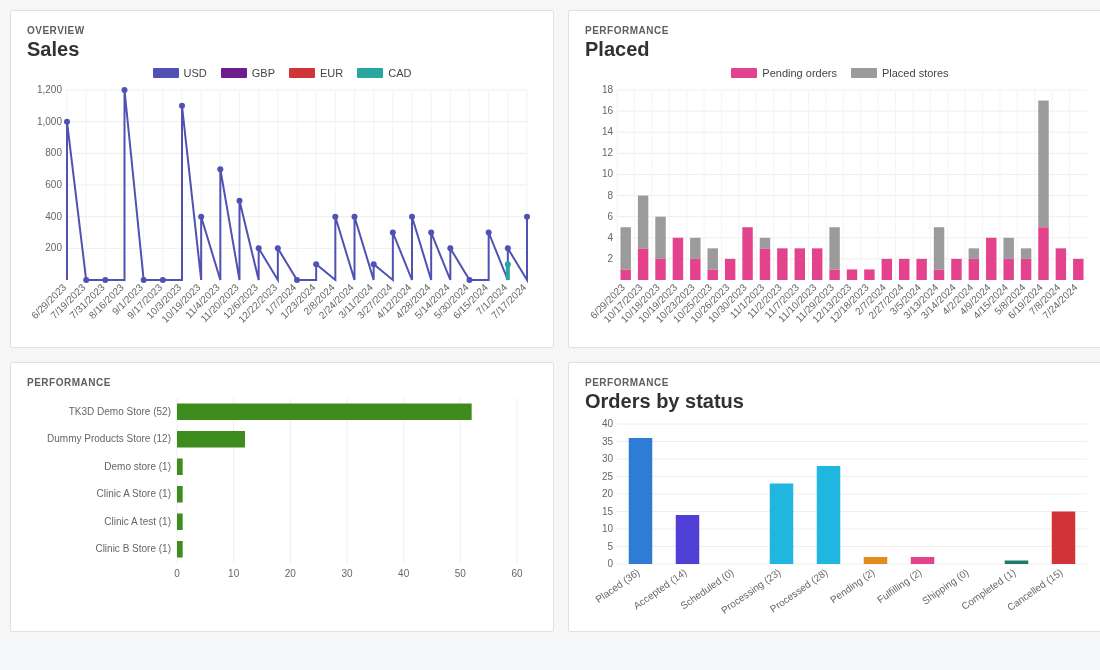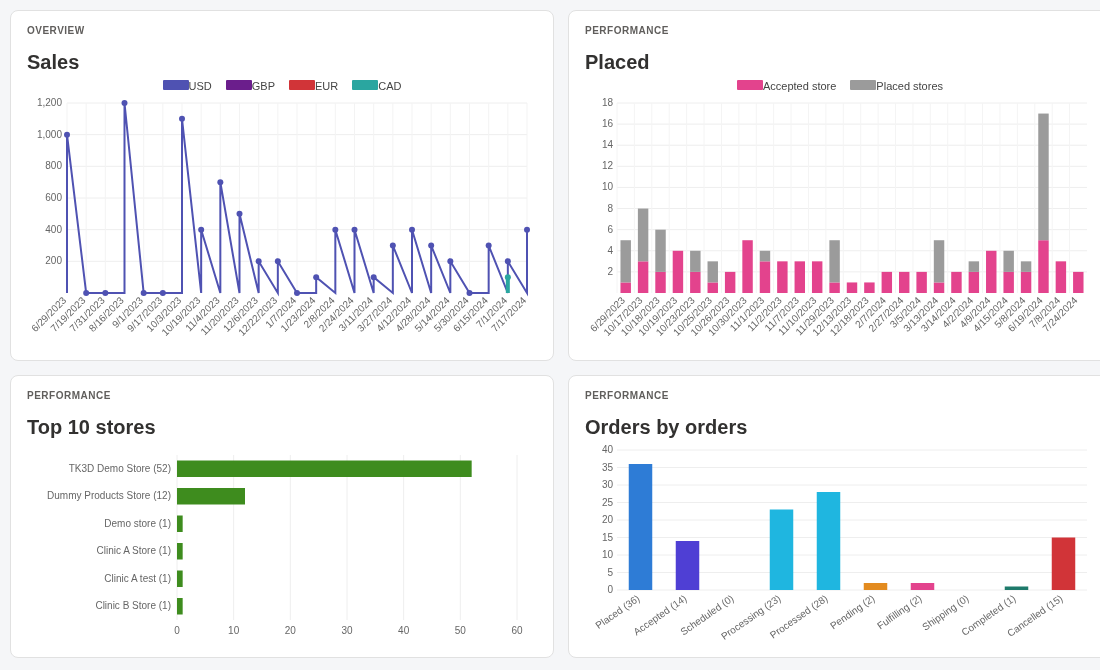--- a/index.html
+++ b/index.html
@@ -1,23 +1,23 @@
 <!DOCTYPE html>
 <html><head>
 <meta charset="utf-8">
 <style>
   * { box-sizing: border-box; margin: 0; padding: 0; }
   body { font-family: 'Segoe UI', Arial, sans-serif; background: #f5f6f8; padding: 10px; color: #323130; }
   .grid { display: grid; grid-template-columns: 1fr 1fr; gap: 14px; }
-  .card { background: #fff; border: 1px solid #e1e1e1; border-radius: 8px; padding: 14px 16px 8px 16px; position: relative; }
+  .card { background: #fff; border: 1px solid #e1e1e1; border-radius: 2px; padding: 14px 16px 8px 16px; position: relative; }
   .eyebrow { font-size: 10px; letter-spacing: 0.5px; color: #605e5c; font-weight: 600; }
-  .title { font-size: 20px; font-weight: 700; margin-top: 15px; margin-bottom: 6px; }
+  .title { font-size: 20px; font-weight: 700; margin-top: 2px; margin-bottom: 6px; }
   .chart-area { position: relative; width: 100%; }
   .legend { display: flex; gap: 14px; justify-content: center; font-size: 11px; color: #444; margin: 4px 0 6px 0; flex-wrap: wrap; }
-  .legend-item { display: flex; align-items: flex-start; cursor: pointer; }
+  .legend-item { display: flex; align-items: center; gap: 5px; cursor: pointer; }
   .swatch { width: 26px; height: 10px; border-radius: 1px; }
   svg text { font-size: 10px; fill: #666; }
 </style>
 </head>
 <body>
 
 <div class="grid">
 
   <div class="card">
     <div class="eyebrow">OVERVIEW</div>
@@ -136,21 +136,21 @@
         </svg>
     </div>
   </div>
 
   <div class="card">
     <div class="eyebrow">PERFORMANCE</div>
     <div class="title">Placed</div>
     <div class="legend" id="volume-legend">
         <div class="legend-item">
           <span class="swatch" style="background: rgb(227, 67, 141);"></span>
-          <span>Accepted store</span>
+          <span>Pending orders</span>
         </div>
         <div class="legend-item">
           <span class="swatch" style="background: rgb(155, 155, 155);"></span>
           <span>Placed stores</span>
         </div>
       </div>
     <div class="chart-area">
       <svg id="volume-svg" width="510" height="250">
           <line x1="32" x2="502" y1="173.88888888888889" y2="173.88888888888889" stroke="#eee"></line>
           <text x="28" y="176.88888888888889" text-anchor="end">2</text>
@@ -262,21 +262,20 @@
           <rect x="470.6666666666667" y="163.33333333333334" width="10.444444444444445" height="31.666666666666657" fill="#E3438D"></rect>
           <text x="475.8888888888889" y="203" transform="rotate(-45 475.8888888888889 203)" text-anchor="end">7/8/2024</text>
           <rect x="488.0740740740741" y="173.88888888888889" width="10.444444444444445" height="21.111111111111114" fill="#E3438D"></rect>
           <text x="493.2962962962963" y="203" transform="rotate(-45 493.2962962962963 203)" text-anchor="end">7/24/2024</text>
         </svg>
     </div>
   </div>
 
   <div class="card">
     <div class="eyebrow">PERFORMANCE</div>
-    <div class="title">Top 10 stores</div>
     <div class="chart-area">
       <svg id="stores-svg" width="510" height="200">
           <line x1="150" x2="150" y1="10" y2="175" stroke="#eee"></line>
           <text x="150" y="189" text-anchor="middle">0</text>
           <line x1="206.66666666666666" x2="206.66666666666666" y1="10" y2="175" stroke="#eee"></line>
           <text x="206.66666666666666" y="189" text-anchor="middle">10</text>
           <line x1="263.3333333333333" x2="263.3333333333333" y1="10" y2="175" stroke="#eee"></line>
           <text x="263.3333333333333" y="189" text-anchor="middle">20</text>
           <line x1="320" x2="320" y1="10" y2="175" stroke="#eee"></line>
           <text x="320" y="189" text-anchor="middle">30</text>
@@ -297,21 +296,21 @@
           <rect x="150" y="125.5" width="5.666666666666657" height="16.5" fill="#3E8C1E"></rect>
           <text x="144" y="136.75" text-anchor="end">Clinic A test (1)</text>
           <rect x="150" y="153" width="5.666666666666657" height="16.5" fill="#3E8C1E"></rect>
           <text x="144" y="164.25" text-anchor="end">Clinic B Store (1)</text>
         </svg>
     </div>
   </div>
 
   <div class="card">
     <div class="eyebrow">PERFORMANCE</div>
-    <div class="title">Orders by orders</div>
+    <div class="title">Orders by status</div>
     <div class="chart-area">
       <svg id="orders-svg" width="510" height="200">
           <line x1="32" x2="502" y1="145" y2="145" stroke="#eee"></line>
           <text x="28" y="148" text-anchor="end">0</text>
           <line x1="32" x2="502" y1="127.5" y2="127.5" stroke="#eee"></line>
           <text x="28" y="130.5" text-anchor="end">5</text>
           <line x1="32" x2="502" y1="110" y2="110" stroke="#eee"></line>
           <text x="28" y="113" text-anchor="end">10</text>
           <line x1="32" x2="502" y1="92.5" y2="92.5" stroke="#eee"></line>
           <text x="28" y="95.5" text-anchor="end">15</text>

